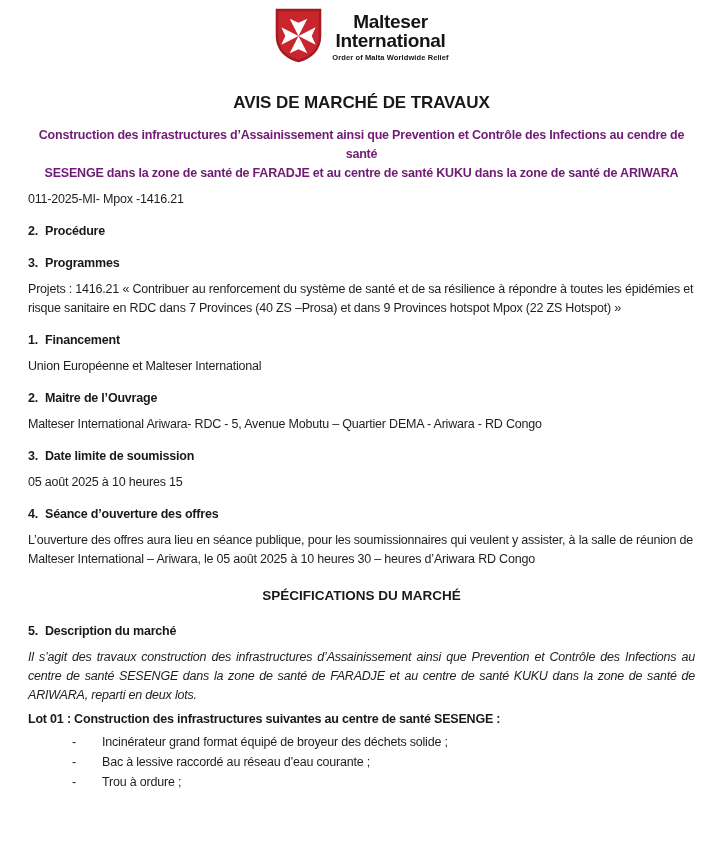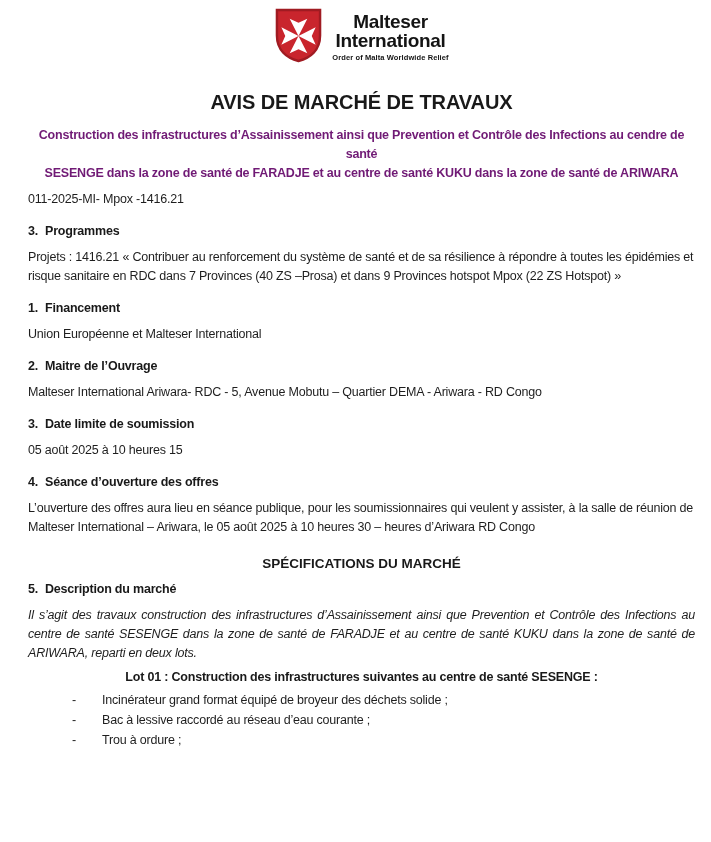--- a/index.html
+++ b/index.html
@@ -7,30 +7,30 @@
     width:711px;height:842px;overflow:hidden;background:#ffffff;
     font-family:"Liberation Sans",sans-serif;color:#1e1e1e;
   }
   .page{padding:8px 16px 0 28px;}
   
   .logo-row{display:flex;justify-content:center;align-items:flex-start;gap:9px;}
   .logo-text{padding-top:4px;}
   .logo-name{font-weight:bold;font-size:19px;line-height:19px;letter-spacing:-0.3px;color:#141414;text-align:center;}
   .tagline{font-size:7.5px;font-weight:bold;margin-top:3px;color:#141414;letter-spacing:0.1px;}
   
-  h1.title{font-size:20px;text-align:center;margin:30px 0 6px;line-height:19px;letter-spacing:-0.1px;color:#191919;}
+  h1.title{font-size:17px;text-align:center;margin:30px 0 6px;line-height:19px;letter-spacing:-0.1px;color:#191919;}
   .subtitle{font-size:12.5px;font-weight:bold;text-align:center;margin:14px 0 0;line-height:19px;
     white-space:pre-line;letter-spacing:-0.2px;color:#701a75;}
   h3.sec-head{font-size:12.5px;margin:13px 0 0;line-height:19px;letter-spacing:-0.2px;color:#191919;}
-  h3.gap-lg{margin-top:7px;}
+  h3.gap-lg{margin-top:17px;}
   .num{display:inline-block;width:17px;}
   p.sec-body{font-size:12.5px;margin:7px 0 0;line-height:19px;letter-spacing:-0.2px;}
   h2.mid{font-size:13.5px;text-align:center;margin:17px 0 0;line-height:19px;color:#191919;}
   .justify{text-align:justify;font-style:italic;}
-  p.lot{font-size:12.5px;font-weight:bold;margin:5px 12px 0;line-height:19px;letter-spacing:-0.2px;color:#191919;text-align:center;}
+  p.lot{font-size:12.5px;font-weight:bold;margin:5px 0 0;line-height:19px;letter-spacing:-0.2px;color:#191919;}
   ul.lot-items{list-style:none;margin:4px 0 0;padding:0 0 0 44px;}
   ul.lot-items li{font-size:12.5px;line-height:19px;margin-top:1px;display:flex;letter-spacing:-0.2px;}
   .dash{width:30px;flex:0 0 30px;}
 </style>
 </head>
 <body>
 
 <div class="page">
 
   <div class="logo-row">
@@ -53,20 +53,21 @@
   <h1 class="title">AVIS DE MARCHÉ DE TRAVAUX</h1>
 
   <p class="subtitle">Construction des infrastructures d’Assainissement ainsi que Prevention et Contrôle des Infections au cendre de santé
 SESENGE dans la zone de santé de FARADJE et au centre de santé KUKU dans la zone de santé de ARIWARA</p>
 
   <section>
     <p class="sec-body">011-2025-MI- Mpox -1416.21</p>
   </section>
 
   <section>
+    <h3 class="sec-head"><span class="num">2.</span><span>Procédure</span></h3>
   </section>
 
   <section>
     <h3 class="sec-head"><span class="num">3.</span><span>Programmes</span></h3>
     <p class="sec-body">Projets : 1416.21 « Contribuer au renforcement du système de santé et de sa résilience à répondre à toutes les épidémies et risque sanitaire en RDC dans 7 Provinces (40 ZS –Prosa) et dans 9 Provinces hotspot Mpox (22 ZS Hotspot) »</p>
   </section>
 
   <section>
     <h3 class="sec-head"><span class="num">1.</span><span>Financement</span></h3>
     <p class="sec-body">Union Européenne et Malteser International</p>

